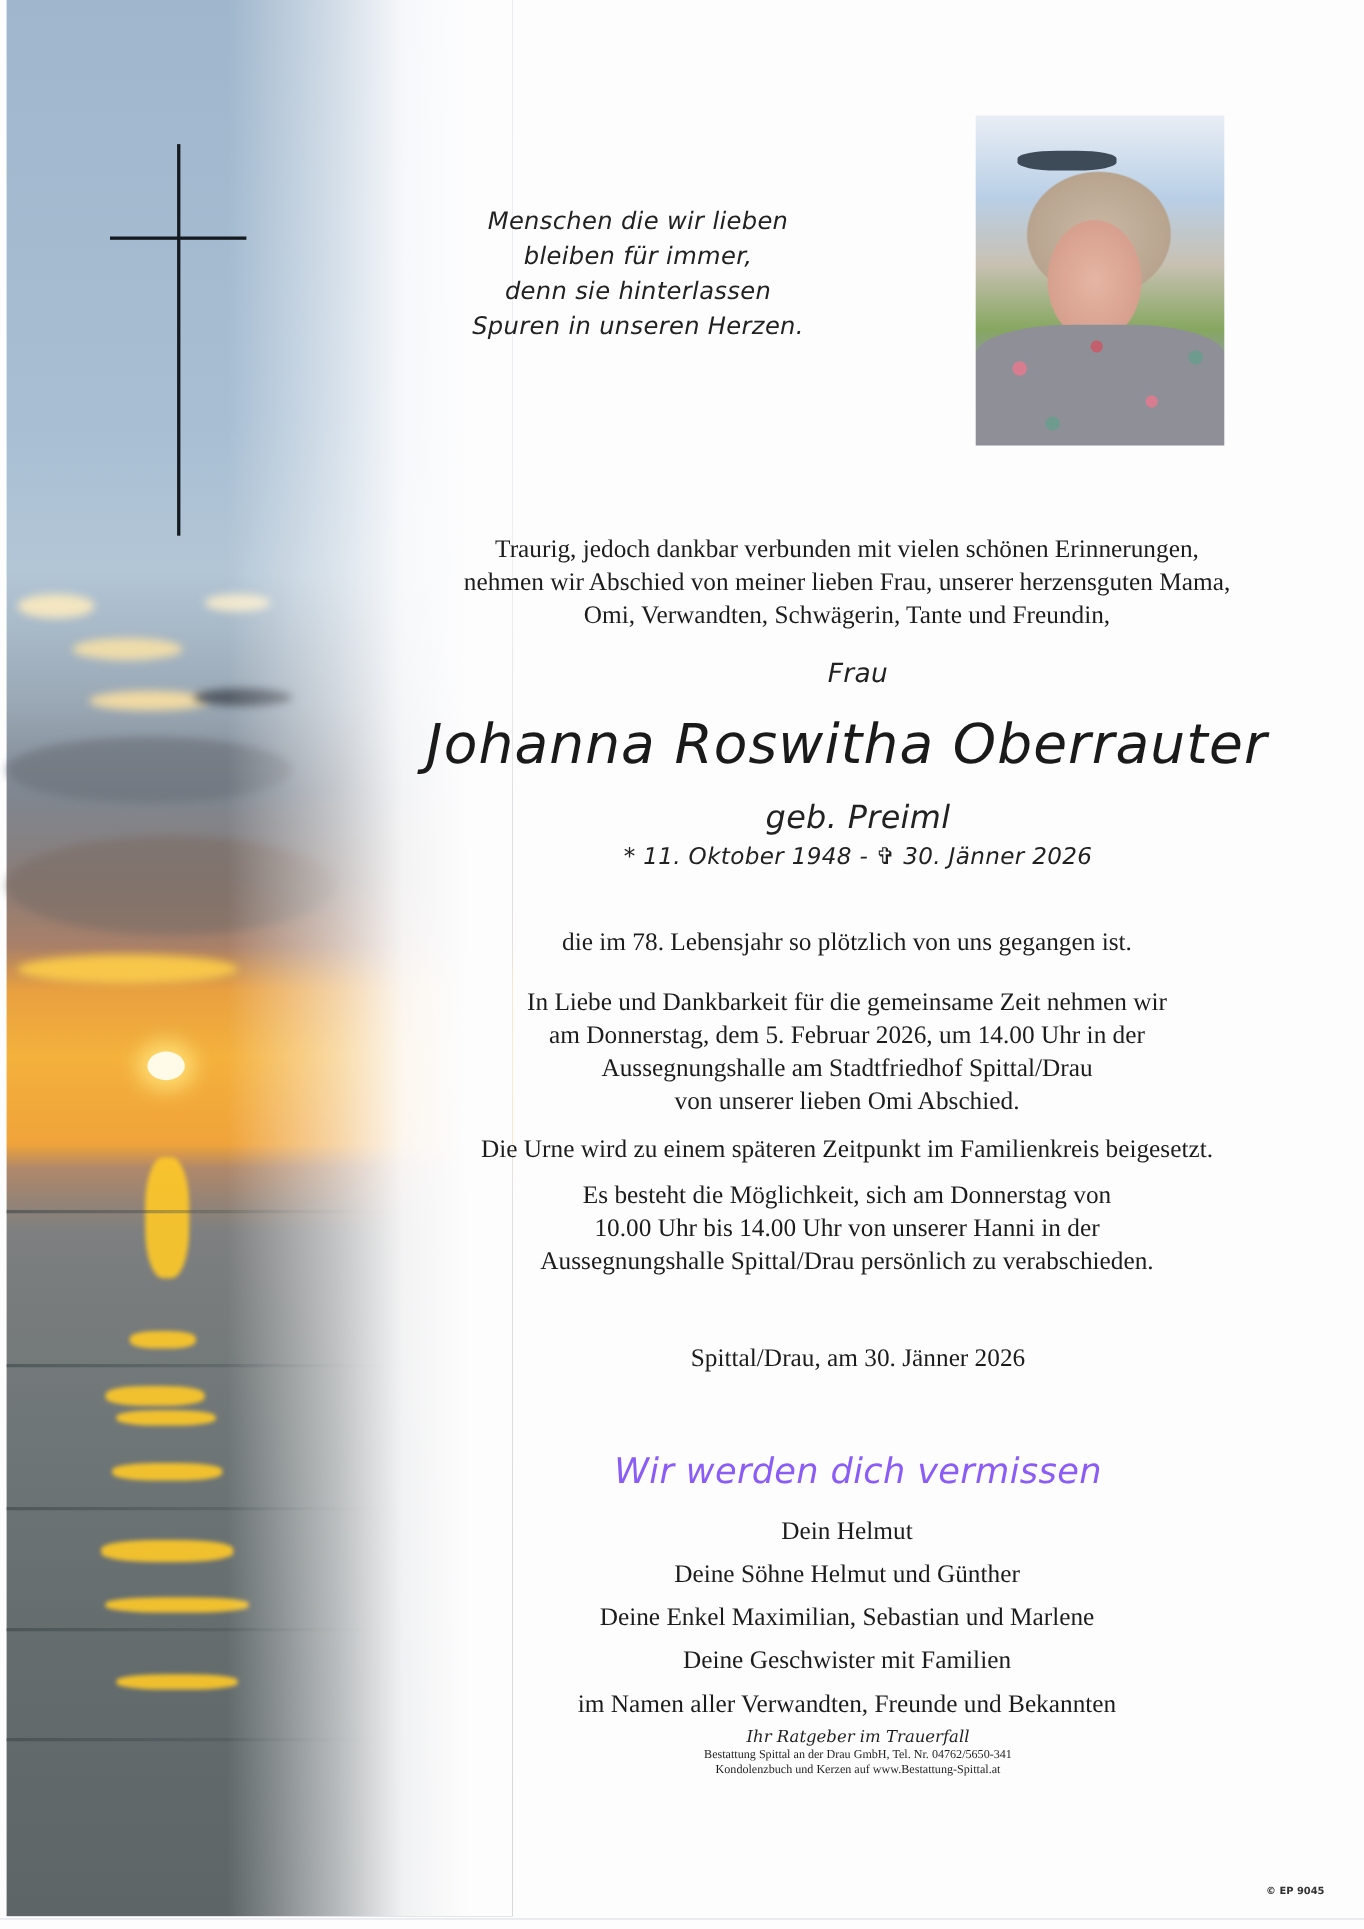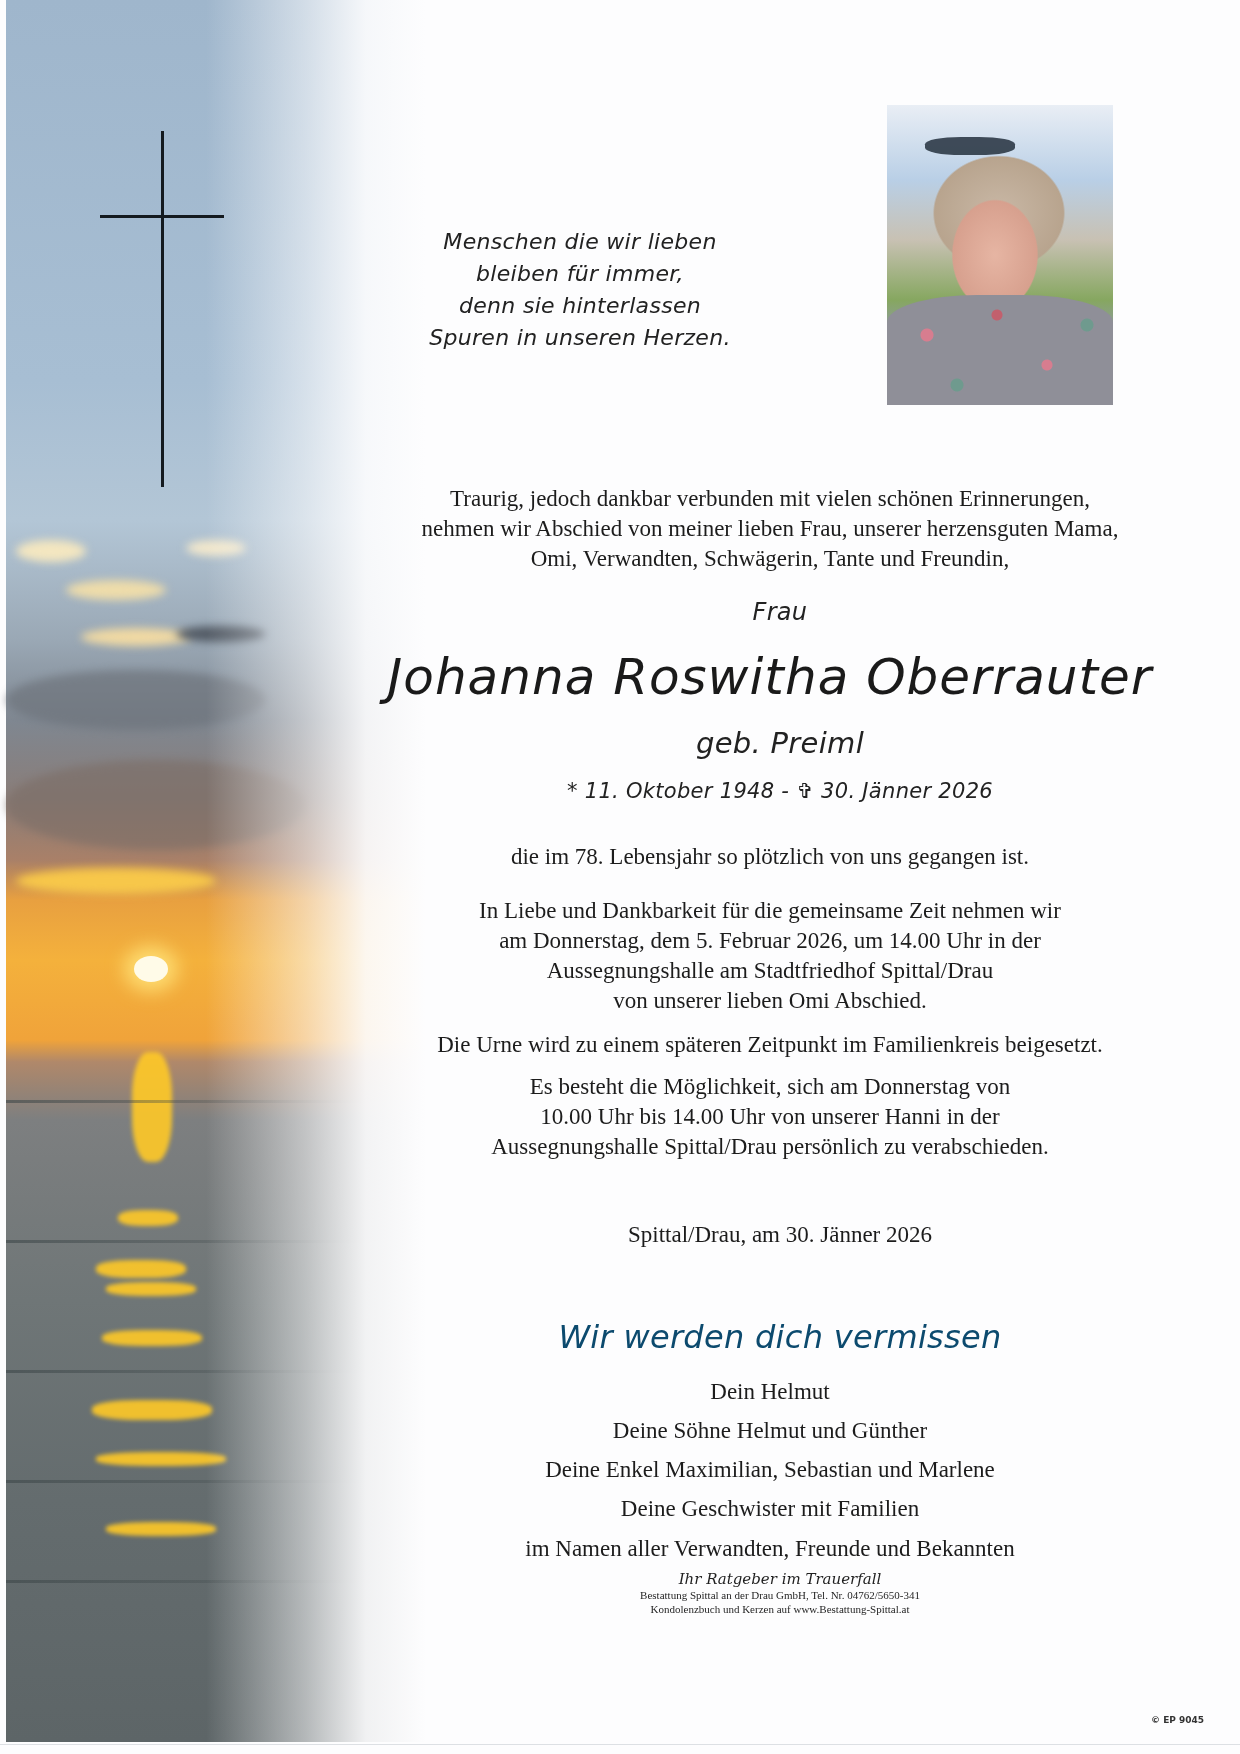--- a/index.html
+++ b/index.html
@@ -37,21 +37,21 @@
   }
   .wave {
     position: absolute; left: 0; height: 3px; width: 380px;
     background: linear-gradient(90deg, rgba(60,70,72,0.6), rgba(60,70,72,0));
   }
   .cross-v { position: absolute; left: 161px; top: 131px; width: 3px; height: 356px; background: #141a1f; }
   .cross-h { position: absolute; left: 100px; top: 215px; width: 124px; height: 3px; background: #141a1f; }
 
   .hand { font-family: "DejaVu Sans", sans-serif; font-style: italic; font-weight: 300; letter-spacing: 0.3px; }
   .center { position: absolute; text-align: center; }
-  .poem { left: 400px; top: 186px; width: 360px; font-size: 22px; line-height: 32px; color: #222; margin-top: 40px; }
+  .poem { left: 400px; top: 186px; width: 360px; font-size: 22px; line-height: 32px; color: #222; }
   .photo {
     position: absolute; left: 887px; top: 105px; width: 226px; height: 300px;
     background:
       radial-gradient(ellipse 70px 90px at 108px 150px, #e6b5a3 0%, #d7a08e 60%, rgba(0,0,0,0) 62%),
       radial-gradient(ellipse 92px 80px at 112px 108px, #c9b8a6 0%, #b8a48e 70%, rgba(0,0,0,0) 72%),
       linear-gradient(180deg, #e9eef5 0%, #b9cfe6 25%, #c8c1b3 45%, #86a760 65%, #8e9aa0 75%, #9a9ca4 100%);
     overflow: hidden;
   }
   .photo .blouse {
     position: absolute; left: 0; bottom: 0; width: 226px; height: 110px;
@@ -67,27 +67,27 @@
   .photo .glasses {
     position: absolute; left: 38px; top: 32px; width: 90px; height: 18px;
     border-radius: 40%; background: #2d3a47; opacity: 0.9;
   }
 
   .serif-block { font-family: "Liberation Serif", "DejaVu Serif", serif; font-size: 23px; color: #1c1c1c; }
   .intro { left: 360px; top: 484px; width: 820px; line-height: 30px; }
   .frau { left: 600px; top: 598px; width: 360px; font-size: 24px; color: #222; }
   .name { left: 360px; top: 648px; width: 820px; font-size: 50px; color: #1a1a1a; letter-spacing: 1px; }
   .maiden { left: 560px; top: 726px; width: 440px; font-size: 29px; color: #222; }
-  .dates { left: 480px; top: 766px; width: 600px; font-size: 21px; color: #222; margin-top: 13px; }
+  .dates { left: 480px; top: 766px; width: 600px; font-size: 21px; color: #222; }
   .p1 { left: 360px; top: 842px; width: 820px; line-height: 30px; }
   .p2 { left: 360px; top: 896px; width: 820px; line-height: 30px; }
   .p3 { left: 360px; top: 1030px; width: 820px; line-height: 30px; }
   .p4 { left: 360px; top: 1072px; width: 820px; line-height: 30px; }
   .place { left: 480px; top: 1222px; width: 600px; }
-  .miss { left: 480px; top: 1318px; width: 600px; font-size: 32px; color: #0c4a6e; }
+  .miss { left: 480px; top: 1318px; width: 600px; font-size: 32px; color: #8b5cf6; }
   .family { left: 400px; top: 1372px; width: 740px; line-height: 39px; }
   .names-all { left: 360px; top: 1536px; width: 820px; }
 
   .footer { left: 560px; top: 1572px; width: 440px; font-family: "Liberation Serif", serif; font-size: 11px; line-height: 14px; color: #1f1f1f; }
   .footer .slogan { font-family: "DejaVu Serif", serif; font-style: italic; font-size: 15px; margin-bottom: 2px; }
   .copyright { position: absolute; left: 1151px; top: 1715px; font-family: "DejaVu Sans", sans-serif; font-size: 9px; color: #333; font-weight: bold; }
   .bottom-line { position: absolute; left: 0; top: 1744px; width: 1240px; height: 1px; background: #dde0e4; }
 </style>
 </head>
 <body>

